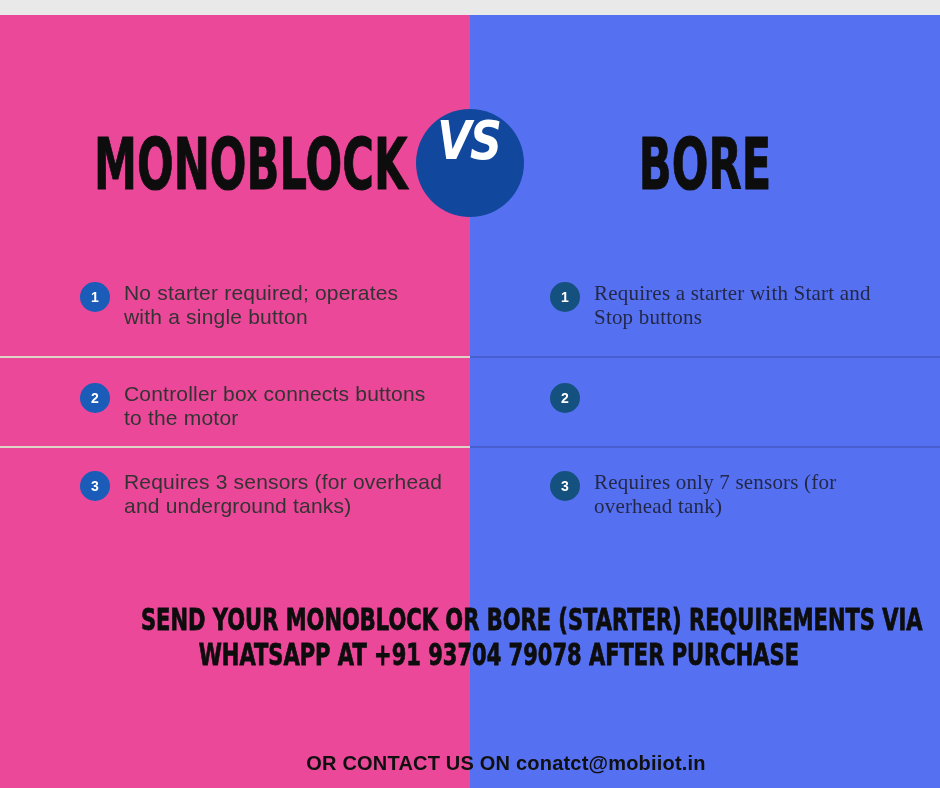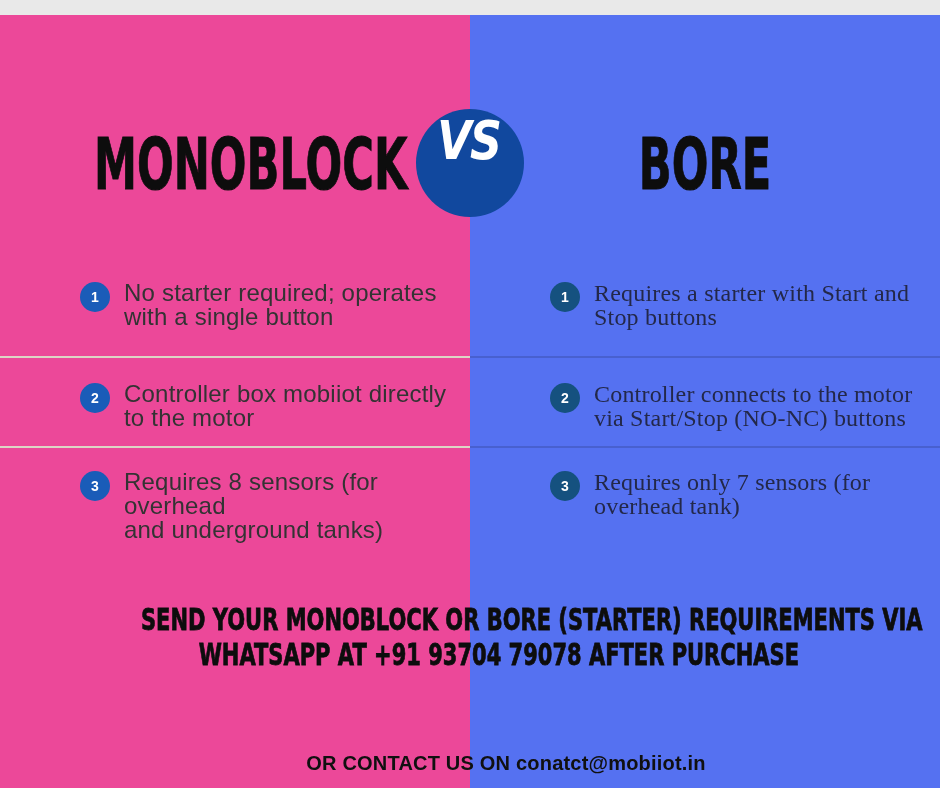--- a/index.html
+++ b/index.html
@@ -84,21 +84,21 @@
     font-size: 14px;
     font-weight: bold;
     display: flex;
     align-items: center;
     justify-content: center;
   }
   .item-left  .num-badge { background: #1a5cb8; }
   .item-right .num-badge { background: #15517f; }
   .item-text {
     margin-left: 14px;
-    font-size: 24px;
+    font-size: 21px;
     line-height: 24px;
     letter-spacing: 0.2px;
     white-space: pre-line;
   }
   .item-left  .item-text { color: #333333; }
   .item-right .item-text { color: #232849; font-family: Liberation Serif, serif; }
   
   .footer-big {
     position: absolute;
     left: 0; top: 587px;
@@ -146,38 +146,36 @@
   <div class="divider-seg div-left row2"></div>
   <div class="divider-seg div-right row2"></div>
 
   <div class="item item-left top-a">
     <span class="num-badge">1</span>
     <span class="item-text">No starter required; operates
 with a single button</span>
   </div>
   <div class="item item-left top-b">
     <span class="num-badge">2</span>
-    <span class="item-text">Controller box mobiiot directly
+    <span class="item-text">Controller box connects buttons
 to the motor</span>
   </div>
   <div class="item item-left top-c">
     <span class="num-badge">3</span>
-    <span class="item-text">Requires 8 sensors (for overhead
+    <span class="item-text">Requires 3 sensors (for overhead
 and underground tanks)</span>
   </div>
 
   <div class="item item-right top-a">
     <span class="num-badge">1</span>
     <span class="item-text">Requires a starter with Start and
 Stop buttons</span>
   </div>
   <div class="item item-right top-b">
     <span class="num-badge">2</span>
-    <span class="item-text">Controller connects to the motor
-via Start/Stop (NO-NC) buttons</span>
   </div>
   <div class="item item-right top-c">
     <span class="num-badge">3</span>
     <span class="item-text">Requires only 7 sensors (for
 overhead tank)</span>
   </div>
 
   <div class="footer-big">
     <div class="fline">SEND YOUR MONOBLOCK OR BORE (STARTER) REQUIREMENTS VIA</div>
     <div class="fline">WHATSAPP AT +91 93704 79078 AFTER PURCHASE</div>

